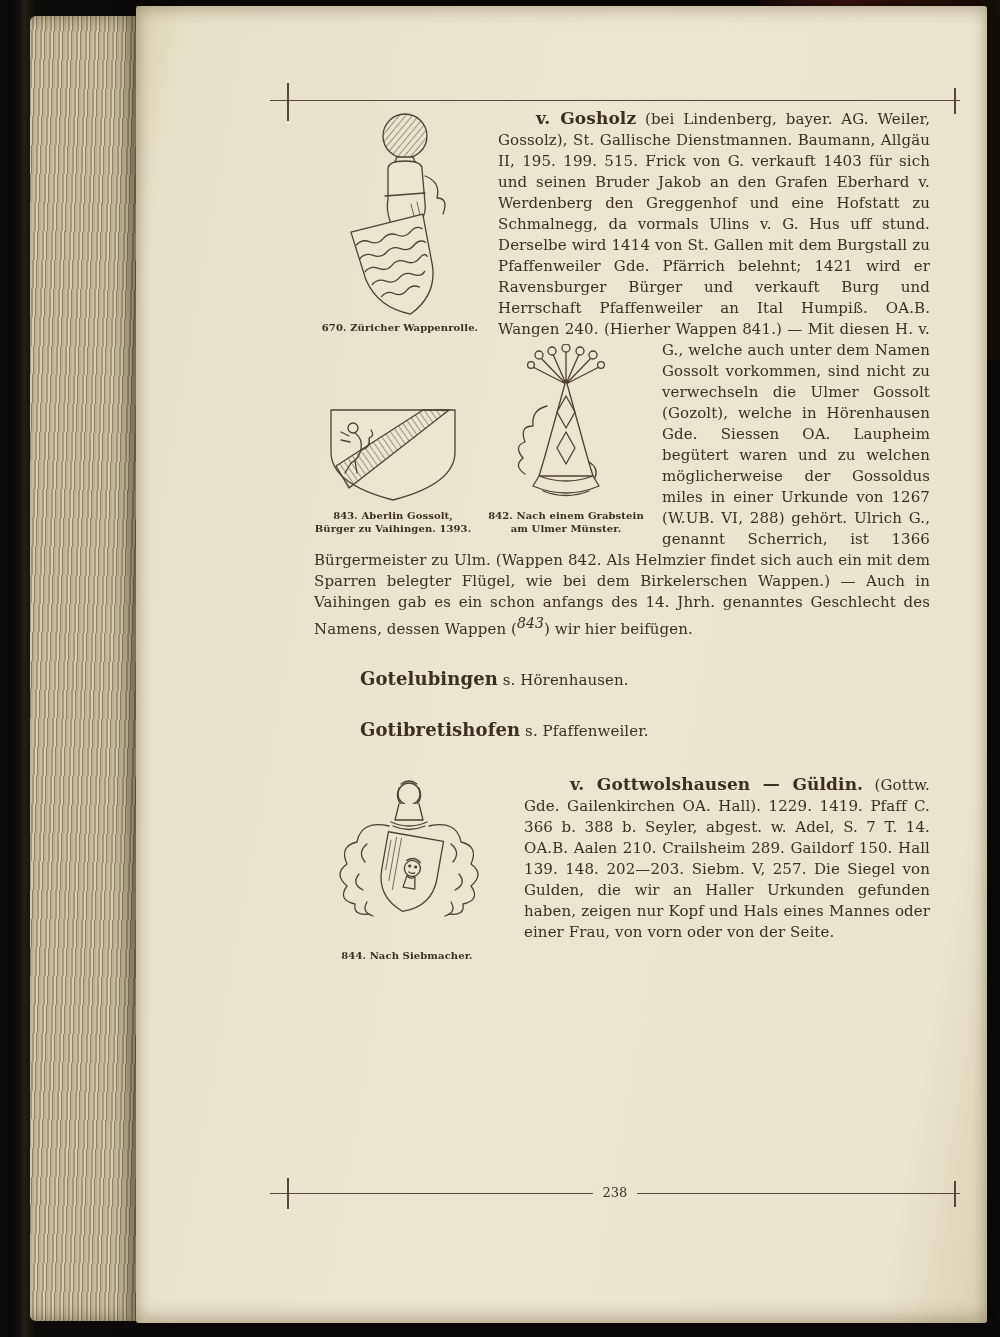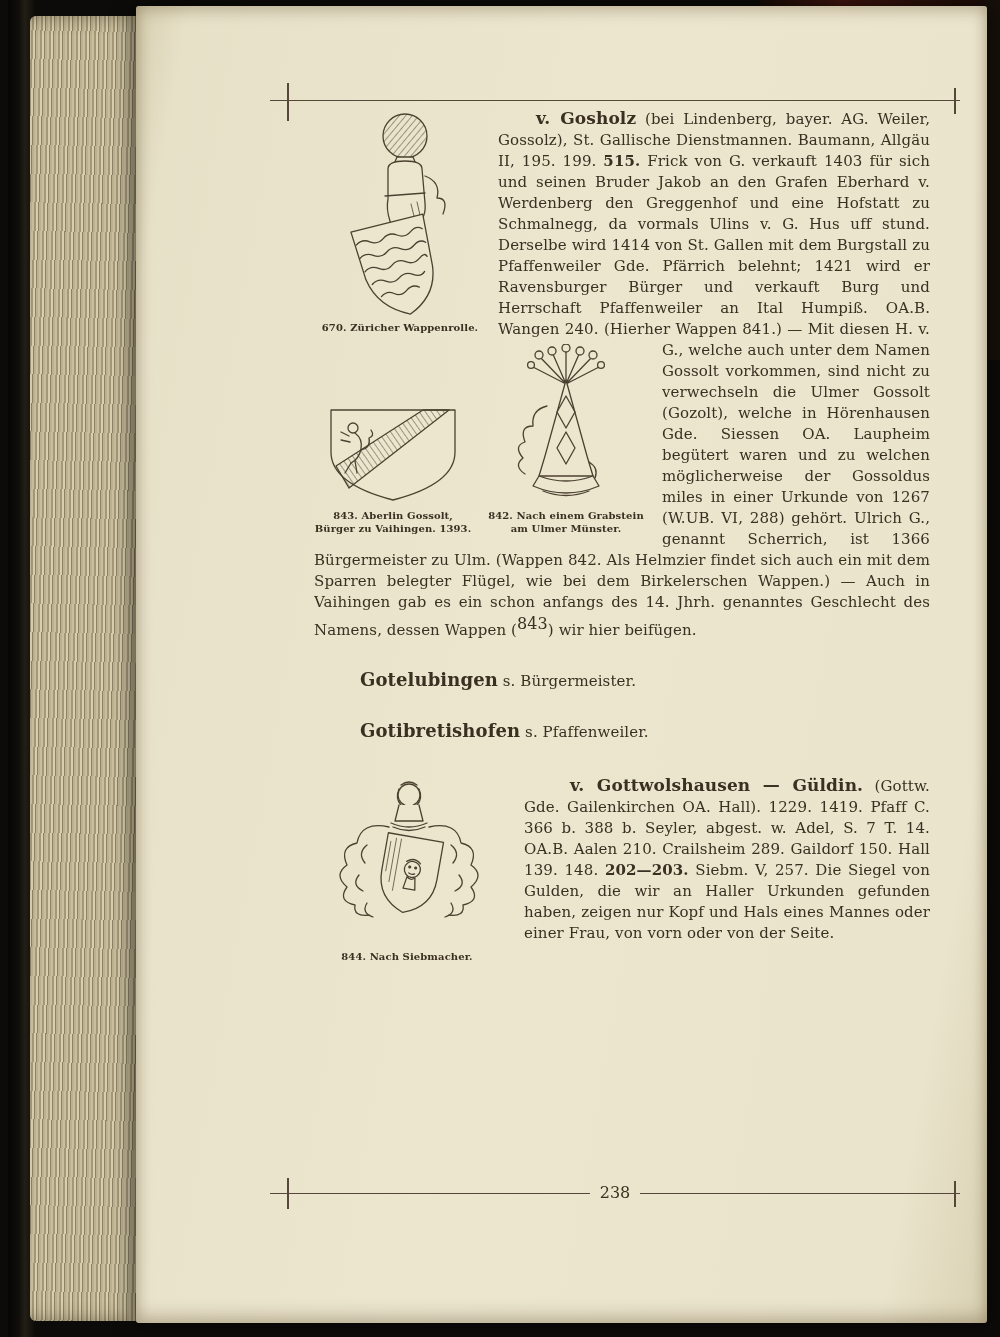--- a/index.html
+++ b/index.html
@@ -26,30 +26,30 @@
     box-shadow:0 0 22px rgba(0,0,0,.6), inset 0 6px 14px rgba(90,70,35,.25), inset 0 -8px 16px rgba(90,70,35,.28);
     color:#362b1c;}
   .rule{position:absolute;background:#554838;}
   .rule-top{left:134px;top:94px;width:690px;height:1px;}
   .tick-tl{left:151px;top:77px;width:2px;height:38px;}
   .tick-tr{left:818px;top:82px;width:2px;height:26px;}
   .rule-bottom{left:134px;top:1187px;width:690px;height:1px;}
   .tick-bl{left:151px;top:1172px;width:2px;height:31px;}
   .tick-br{left:818px;top:1175px;width:2px;height:26px;}
   .page-number{position:absolute;left:134px;top:1179px;width:690px;text-align:center;
-    font-size:16px;line-height:16px;color:#3c3222;}
+    font-size:13px;line-height:16px;color:#3c3222;}
   .page-number span{background:#ebe5ce;padding:0 10px;}
   
   .content{position:absolute;left:178px;top:102px;width:616px;height:1080px;overflow:hidden;
     font-size:15px;line-height:21px;text-align:justify;color:#3a2f20;letter-spacing:.1px;}
   .entry::after{content:"";display:block;clear:both;}
   p{margin:0;}
   .head{font-weight:700;font-size:17px;text-align:right;}
-  .num{font-weight:700;margin-top:16px;}
-  .sup{vertical-align:super;font-size:16px;}
+  .num{font-weight:400;margin-top:16px;}
+  .sup{vertical-align:super;font-size:14px;font-style:italic;}
   
   figure{margin:0;}
   figcaption{font-size:10px;line-height:13px;font-weight:700;text-align:center;
     color:#3a2f20;margin-top:3px;}
   svg{display:block;margin:0 auto;}
   .fig841{float:left;width:172px;margin:2px 12px 6px 0;}
   .figrow{float:left;clear:left;width:338px;margin:4px 10px 4px 0;
     display:flex;align-items:flex-end;justify-content:space-between;}
   .fig843{width:158px;}
   .fig842{width:172px;}
@@ -148,21 +148,21 @@
                 <path d="M82,118 q10,6 6,16"></path>
               </g>
             </svg>
             <figcaption>842. Nach einem Grabstein am Ulmer Münster.</figcaption>
           </figure>
         </div>
 
         <p class="p-main"><span class="head">v. Gosholz</span><span> (bei Lindenberg, bayer. AG. Weiler, Gossolz), St. Gallische Dienstmannen. Baumann, Allgäu II, 195. 199. </span><span class="num">515.</span><span> Frick von G. verkauft 1403 für sich und seinen Bruder Jakob an den Grafen Eberhard v. Werdenberg den Greggenhof und eine Hofstatt zu Schmalnegg, da vormals Ulins v. G. Hus uff stund. Derselbe wird 1414 von St. Gallen mit dem Burgstall zu Pfaffenweiler Gde. Pfärrich belehnt; 1421 wird er Ravensburger Bürger und verkauft Burg und Herrschaft Pfaffenweiler an Ital Humpiß. OA.B. Wangen 240. (Hierher Wappen 841.) — Mit diesen H. v. G., welche auch unter dem Namen Gossolt vorkommen, sind nicht zu verwechseln die Ulmer Gossolt (Gozolt), welche in Hörenhausen Gde. Siessen OA. Laupheim begütert waren und zu welchen möglicherweise der Gossoldus miles in einer Urkunde von 1267 (W.UB. VI, 288) gehört. Ulrich G., genannt Scherrich, ist 1366 Bürgermeister zu Ulm. (Wappen 842. Als Helmzier findet sich auch ein mit dem Sparren belegter Flügel, wie bei dem Birkelerschen Wappen.) — Auch in Vaihingen gab es ein schon anfangs des 14. Jhrh. genanntes Geschlecht des Namens, dessen Wappen (</span><span class="sup">843</span><span>) wir hier beifügen.</span></p>
       </div>
 
-      <p class="xref"><span class="head">Gotelubingen</span><span> s. Bürgermeister.</span></p>
+      <p class="xref"><span class="head">Gotelubingen</span><span> s. Hörenhausen.</span></p>
 
 
       <p class="xref"><span class="head">Gotibretishofen</span><span> s. Pfaffenweiler.</span></p>
 
 
       <div class="entry entry-gottw">
         <figure class="fig844">
           <svg width="200" height="172" viewBox="0 0 200 172">
             <g class="ink">
               <circle class="paper" cx="102" cy="20" r="11"></circle>

